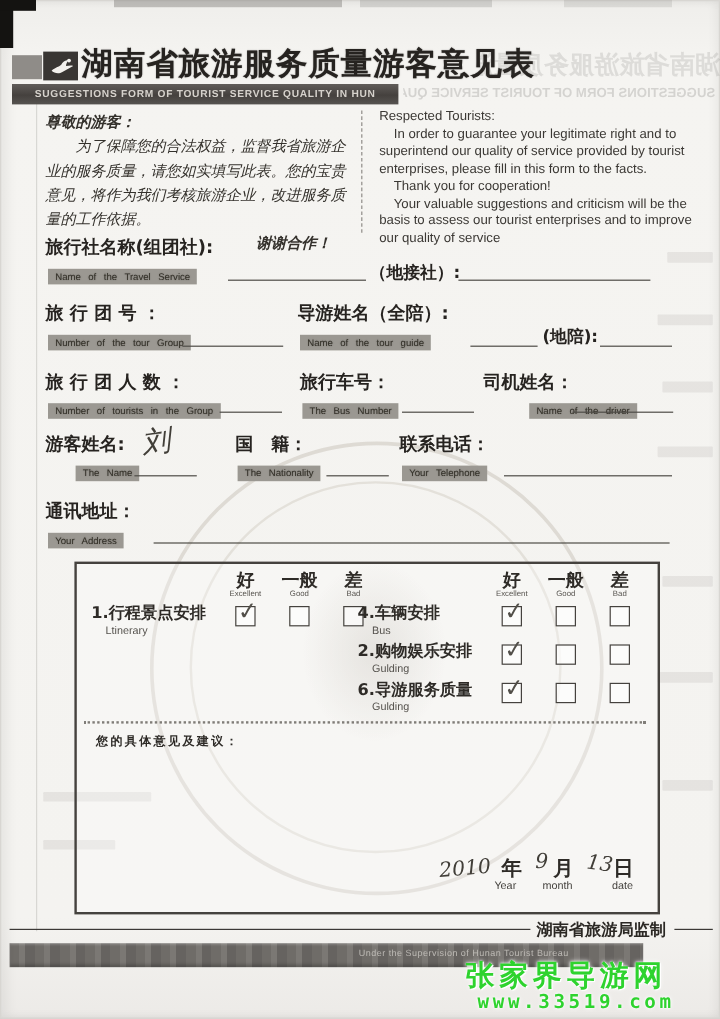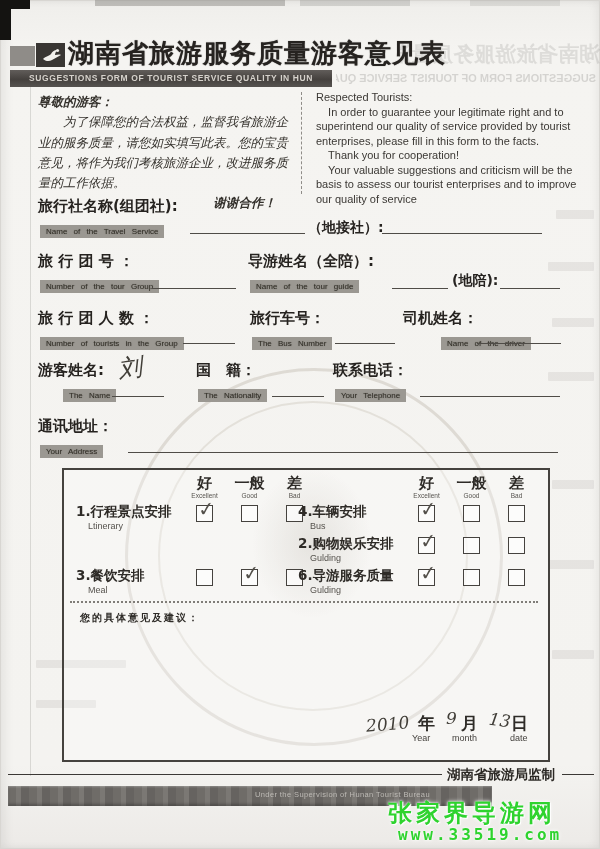--- a/index.html
+++ b/index.html
@@ -59,21 +59,21 @@
   .dotline{left:70px;top:601px;width:468px;height:0;border-top:2px dotted #807d78;}
   .sug-label{left:80px;top:611px;font-size:10px;font-weight:bold;letter-spacing:2px;font-family:Liberation Mono, monospace;}
   .sug-sub{left:92px;top:636px;width:190px;text-align:center;}
   
   .dzh{font-size:17px;font-weight:bold;font-family:"DejaVu Sans",sans-serif;}
   .dsub{font-size:9px;color:#45423e;}
   .dhand{font-size:17px;}
   
   .foot-line{border-top:1.6px solid #3b3835;height:0;}
   .supervised{left:447px;top:766px;font-size:13.5px;font-weight:bold;font-family:"DejaVu Sans",sans-serif;color:#2b2824;}
-  .graybar{left:8px;top:786px;width:484px;height:20px;
+  .graybar{left:8px;top:786px;width:528px;height:20px;
         background:repeating-linear-gradient(90deg,#6f6c68 0 8px,#7b7874 8px 13px,#666360 13px 21px);
         box-shadow:inset 0 1px 2px rgba(255,255,255,.25), inset 0 -2px 3px rgba(0,0,0,.25);}
   .graybar-text{position:absolute;right:62px;top:4px;font-size:7.5px;color:#bdbab5;letter-spacing:.4px;}
   .wm-name{left:388px;top:797px;font-size:24px;font-weight:bold;letter-spacing:4px;
         font-family:"DejaVu Sans",sans-serif;
         text-shadow:0 0 2px #fff,0 0 4px #fff,1px 1px 0 #fff;}
   .wm-url{left:398px;top:825px;font-size:16px;font-weight:bold;letter-spacing:3px;
         font-family:"DejaVu Sans Mono",monospace;
         text-shadow:0 0 2px #fff,0 0 4px #fff;}
   
@@ -185,32 +185,20 @@
     <div class="cbcell">
         <span class="cb checked"></span>
       </div>
     <div class="cbcell">
         <span class="cb"></span>
       </div>
     <div class="cbcell">
         <span class="cb"></span>
       </div>
   </div>
-  <div class="abs rgroup rrow" style="left:76px;top:566px;">
-    <div class="rlabel ritem"><span class="zh">3.餐饮安排</span><span class="en">Meal</span></div>
-    <div class="cbcell">
-        <span class="cb"></span>
-      </div>
-    <div class="cbcell">
-        <span class="cb checked"></span>
-      </div>
-    <div class="cbcell">
-        <span class="cb"></span>
-      </div>
-  </div>
 
   <div class="abs rgroup" style="left:298px;top:472px;">
     <div></div>
     <div class="hcell"><span class="hzh">好</span><span class="hen">Excellent</span></div>
     <div class="hcell"><span class="hzh">一般</span><span class="hen">Good</span></div>
     <div class="hcell"><span class="hzh">差</span><span class="hen">Bad</span></div>
   </div>
   <div class="abs rgroup rrow" style="left:298px;top:502px;">
     <div class="rlabel ritem"><span class="zh">4.车辆安排</span><span class="en">Bus</span></div>
     <div class="cbcell">

